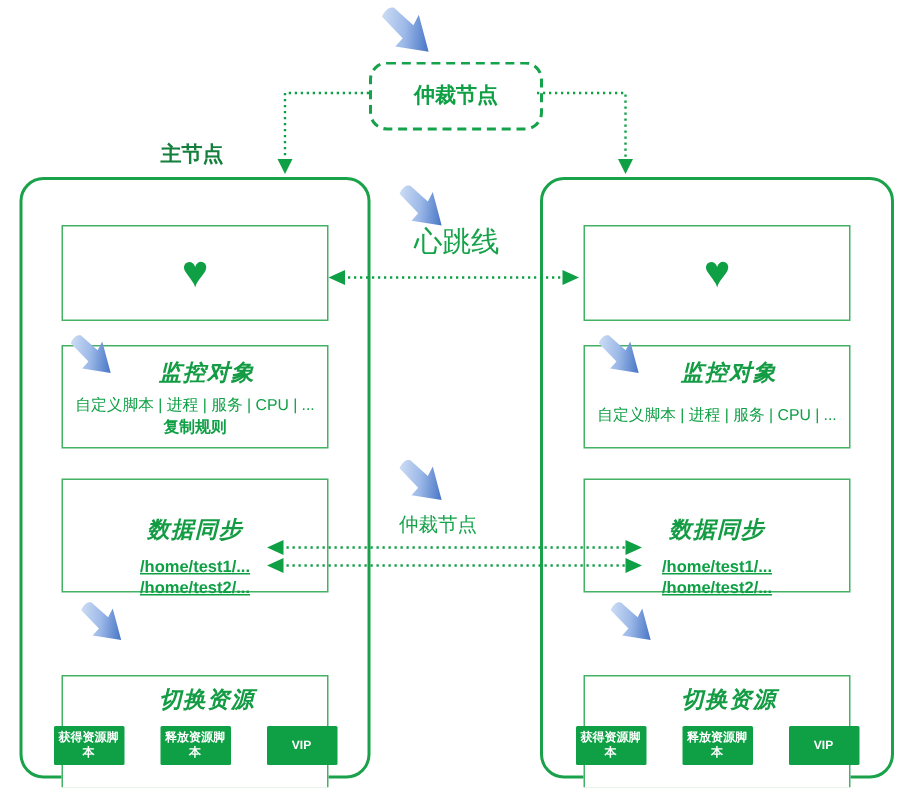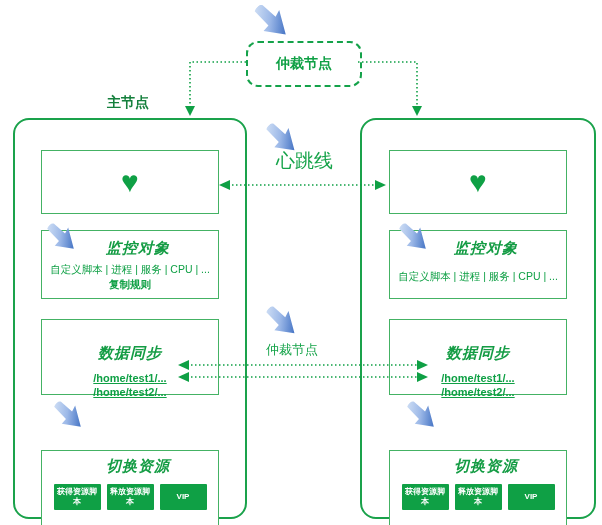--- a/index.html
+++ b/index.html
@@ -44,21 +44,21 @@
 
   .box-title{font-size:15px;font-weight:bold;color:#149c44;letter-spacing:1px;font-style:italic;}
   .monitor-box .box-title,.switch-box .box-title{padding-left:16px;}
   .box-line{font-size:10.5px;color:#0fa045;margin-top:5px;white-space:nowrap;}
   .box-line.bold{font-weight:bold;margin-top:1px;}
   .path-link{
     font-size:11px;font-weight:bold;color:#0fa045;text-decoration:underline;
     margin-top:2px;cursor:pointer;line-height:1.1;
   }
   .sync-box .path-link:first-of-type{margin-top:9px;}
-  .btn-row{display:flex;gap:6px;margin-top:8px;justify-content:center;}
+  .btn-row{display:flex;gap:24px;margin-top:8px;justify-content:center;}
   .btn-row button{
     width:47px;height:26px;background:#0fa045;color:#ffffff;border:none;border-radius:1px;
     font-size:8px;line-height:1.25;font-weight:bold;padding:1px 2px;cursor:pointer;
     font-family:"Liberation Sans","DejaVu Sans",sans-serif;
   }
 
   
   .mid-label{position:absolute;color:#15a349;z-index:3;white-space:nowrap;}
   .mid-label.heartbeat{left:276px;top:148px;font-size:19px;}
   .mid-label.replication{left:266px;top:341px;font-size:13px;}

